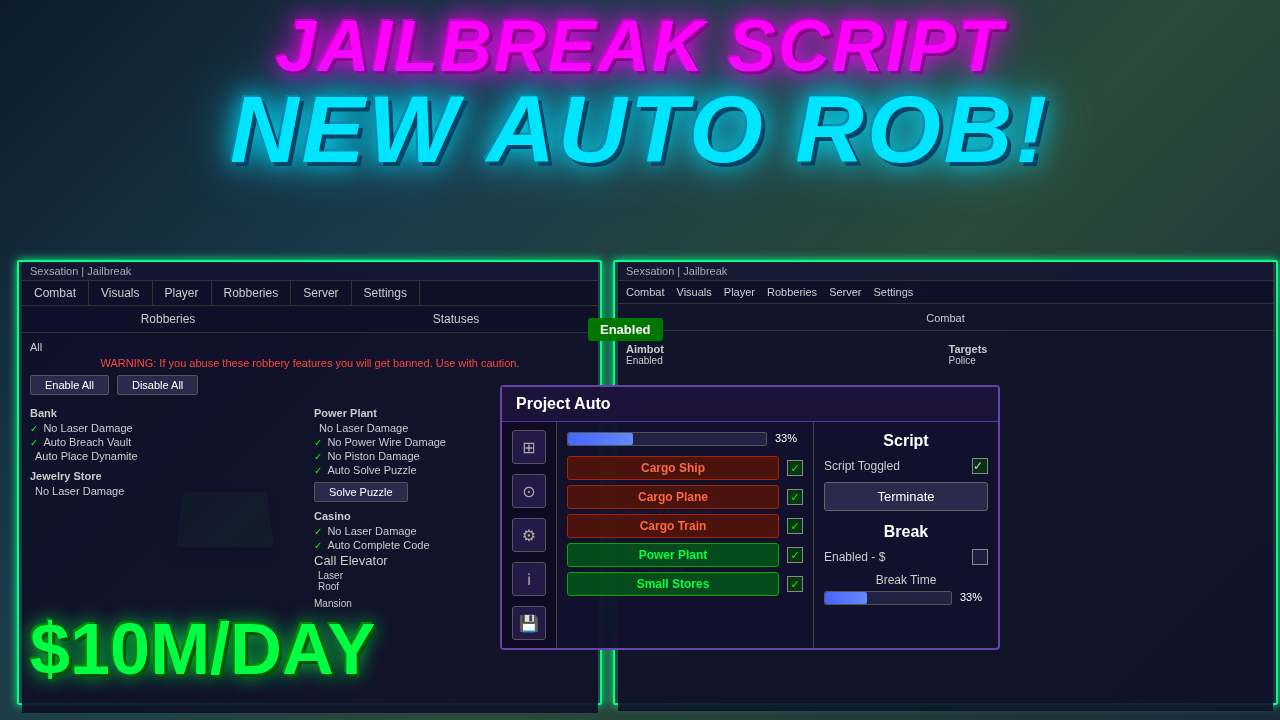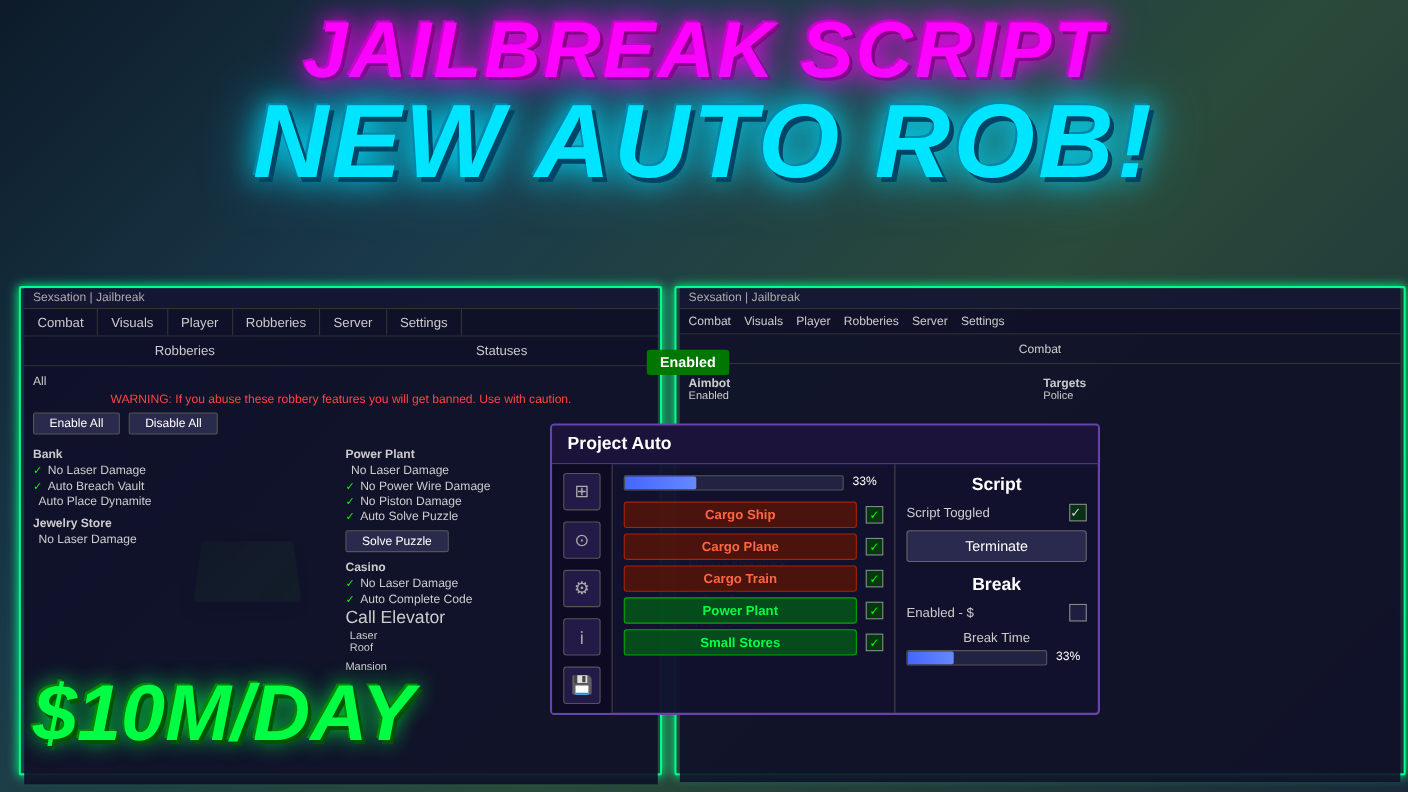--- a/index.html
+++ b/index.html
@@ -61,21 +61,20 @@
       letter-spacing: 3px;
     }
 
     
     .money-text {
       position: absolute;
       bottom: 30px;
       left: 30px;
       font-size: 72px;
       font-weight: 900;
-      font-style: italic;
       color: #00ff44;
       text-shadow:
         3px 3px 0 #005500,
         -2px -2px 0 #008800,
         0 0 20px #00ff44;
       z-index: 50;
     }
 
     
     .left-panel {
@@ -558,21 +557,21 @@
         <div class="section-label" style="margin-top:8px;">Casino</div>
         <div class="check-item">
           <span class="check">✓</span>
           <span>No Laser Damage</span>
         </div>
         <div class="check-item">
           <span class="check">✓</span>
           <span>Auto Complete Code</span>
         </div>
         <div class="check-item">
-          <span style="color:#ccc;font-size:16px;">Call Elevator</span>
+          <span style="color:#ccc;font-size:13px;">Call Elevator</span>
         </div>
         <div style="color:#ccc;font-size:10px;margin-left:4px;">Laser</div>
         <div style="color:#ccc;font-size:10px;margin-left:4px;">Roof</div>
         <div style="color:#ccc;font-size:10px;margin-top:6px;">Mansion</div>
       </div>
     </div>
   </div>
 </div>
 
 <div class="enabled-badge">Enabled</div>

